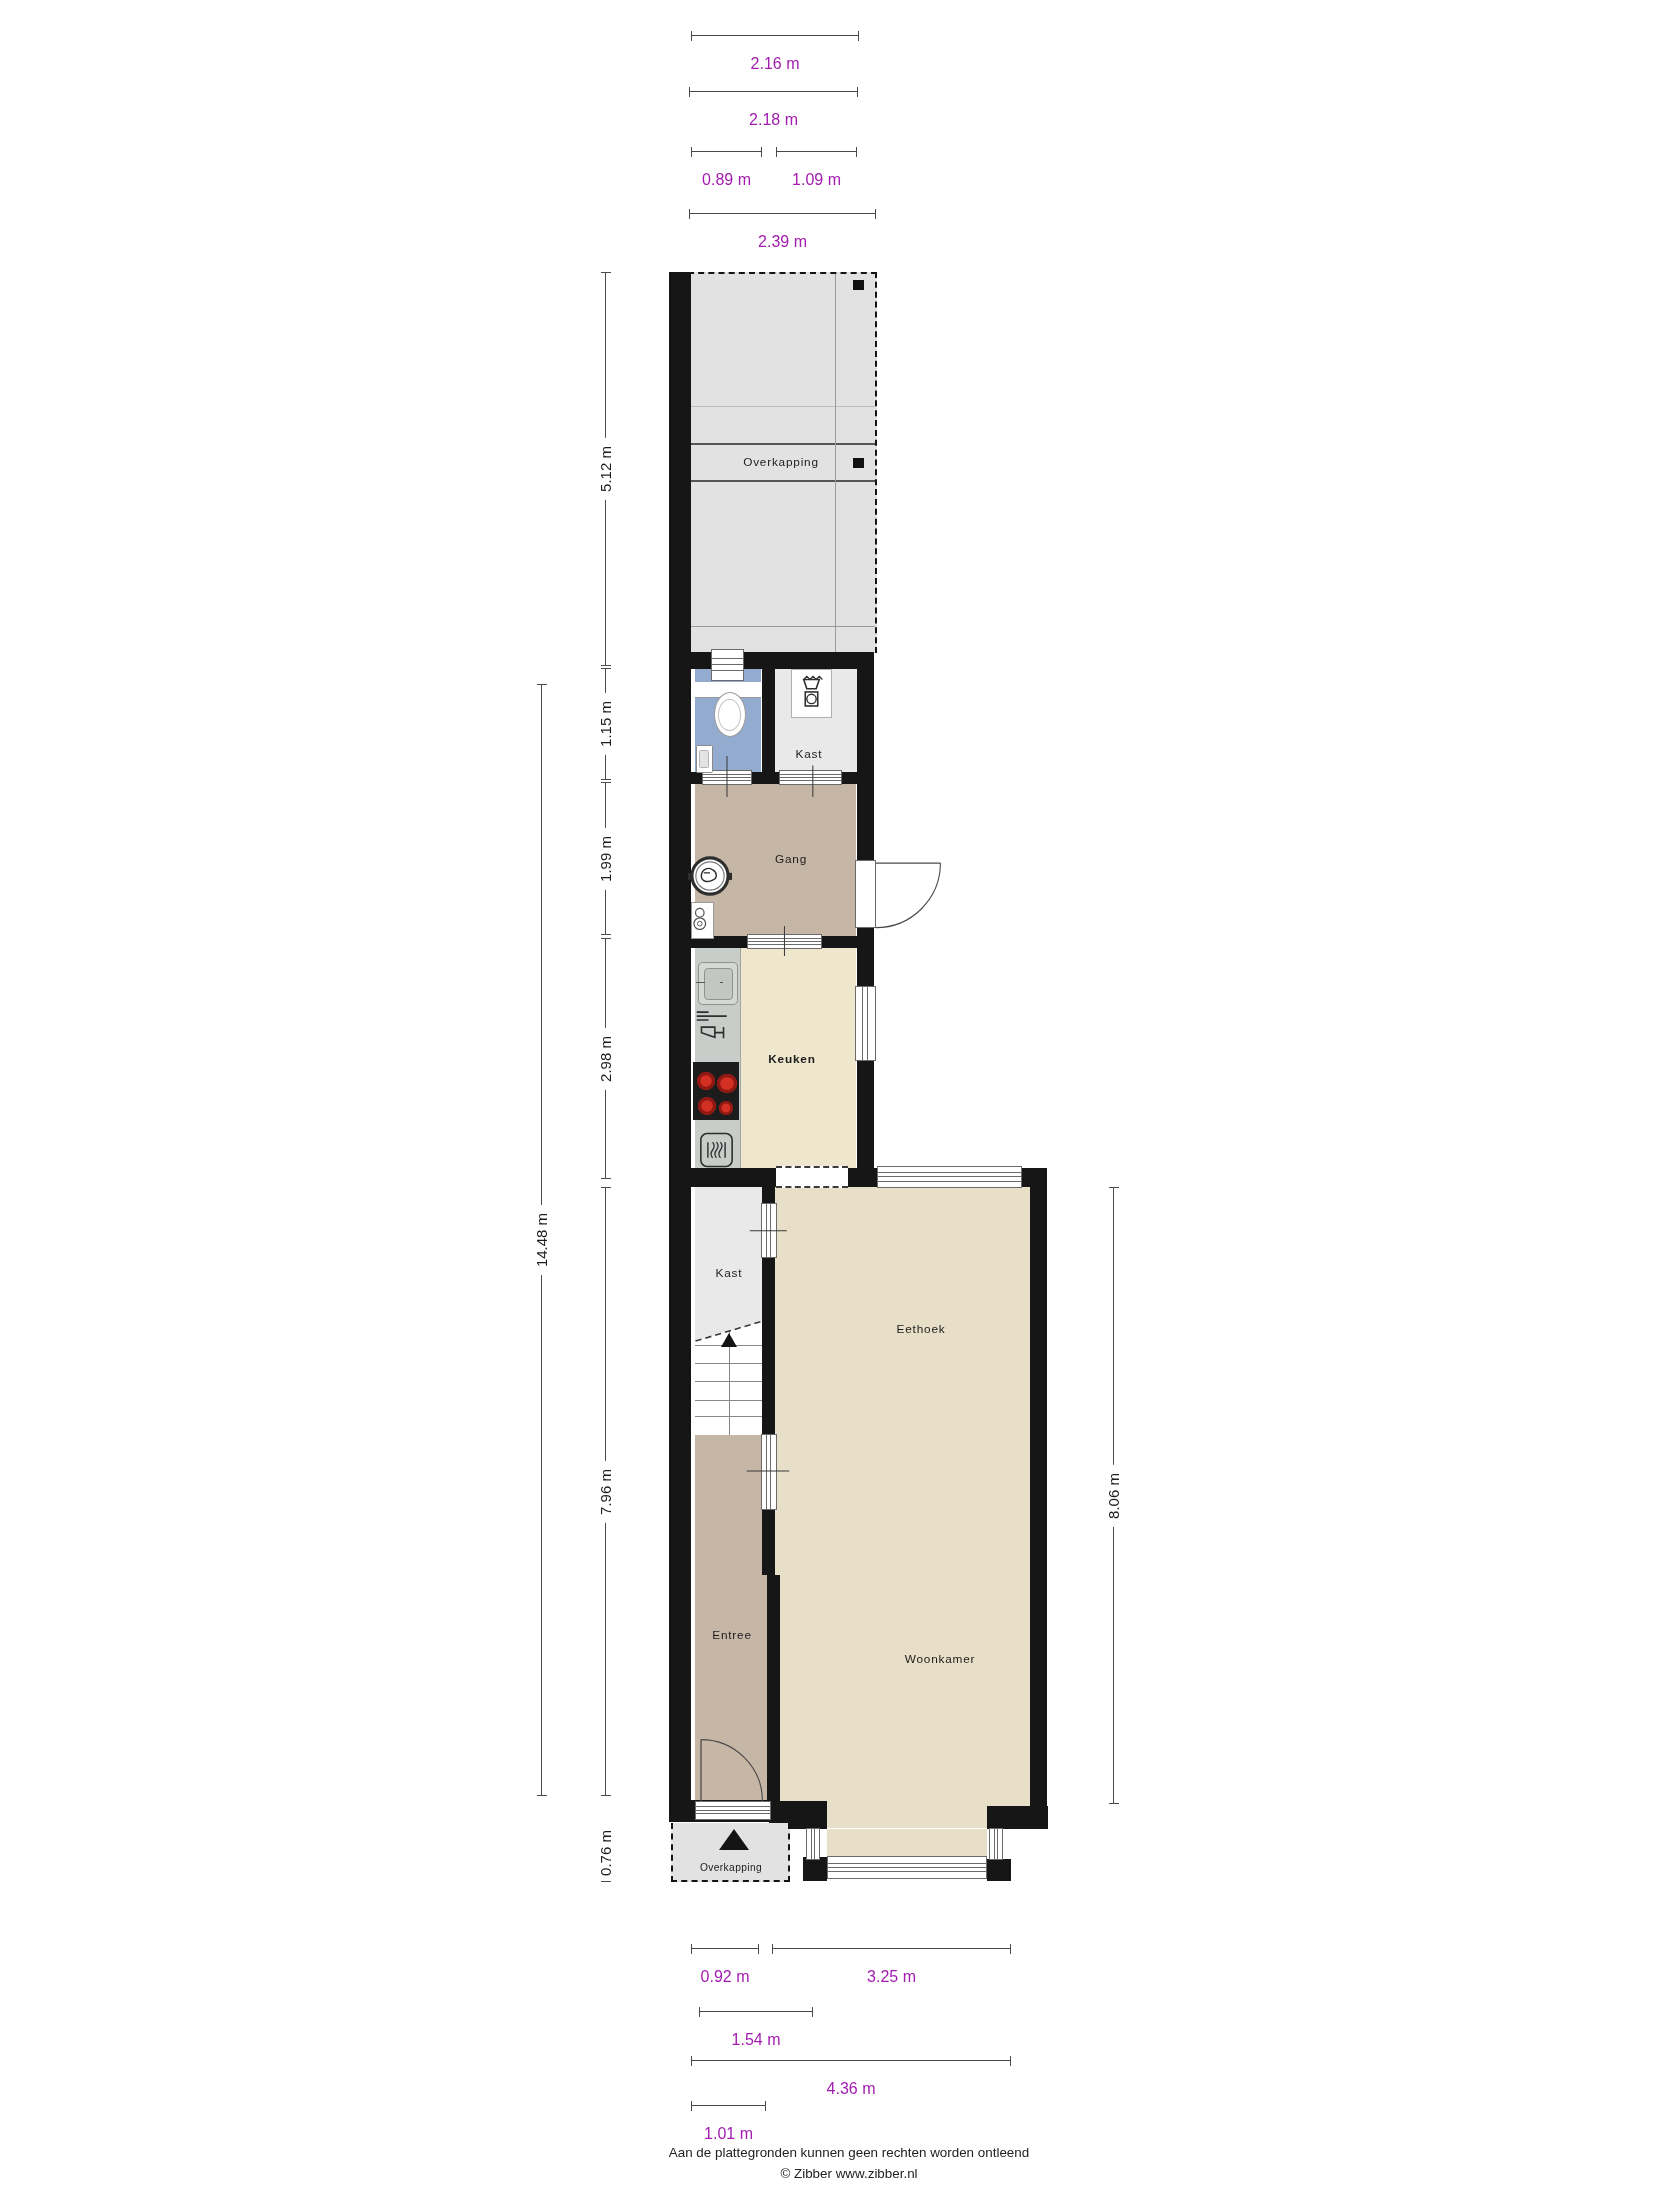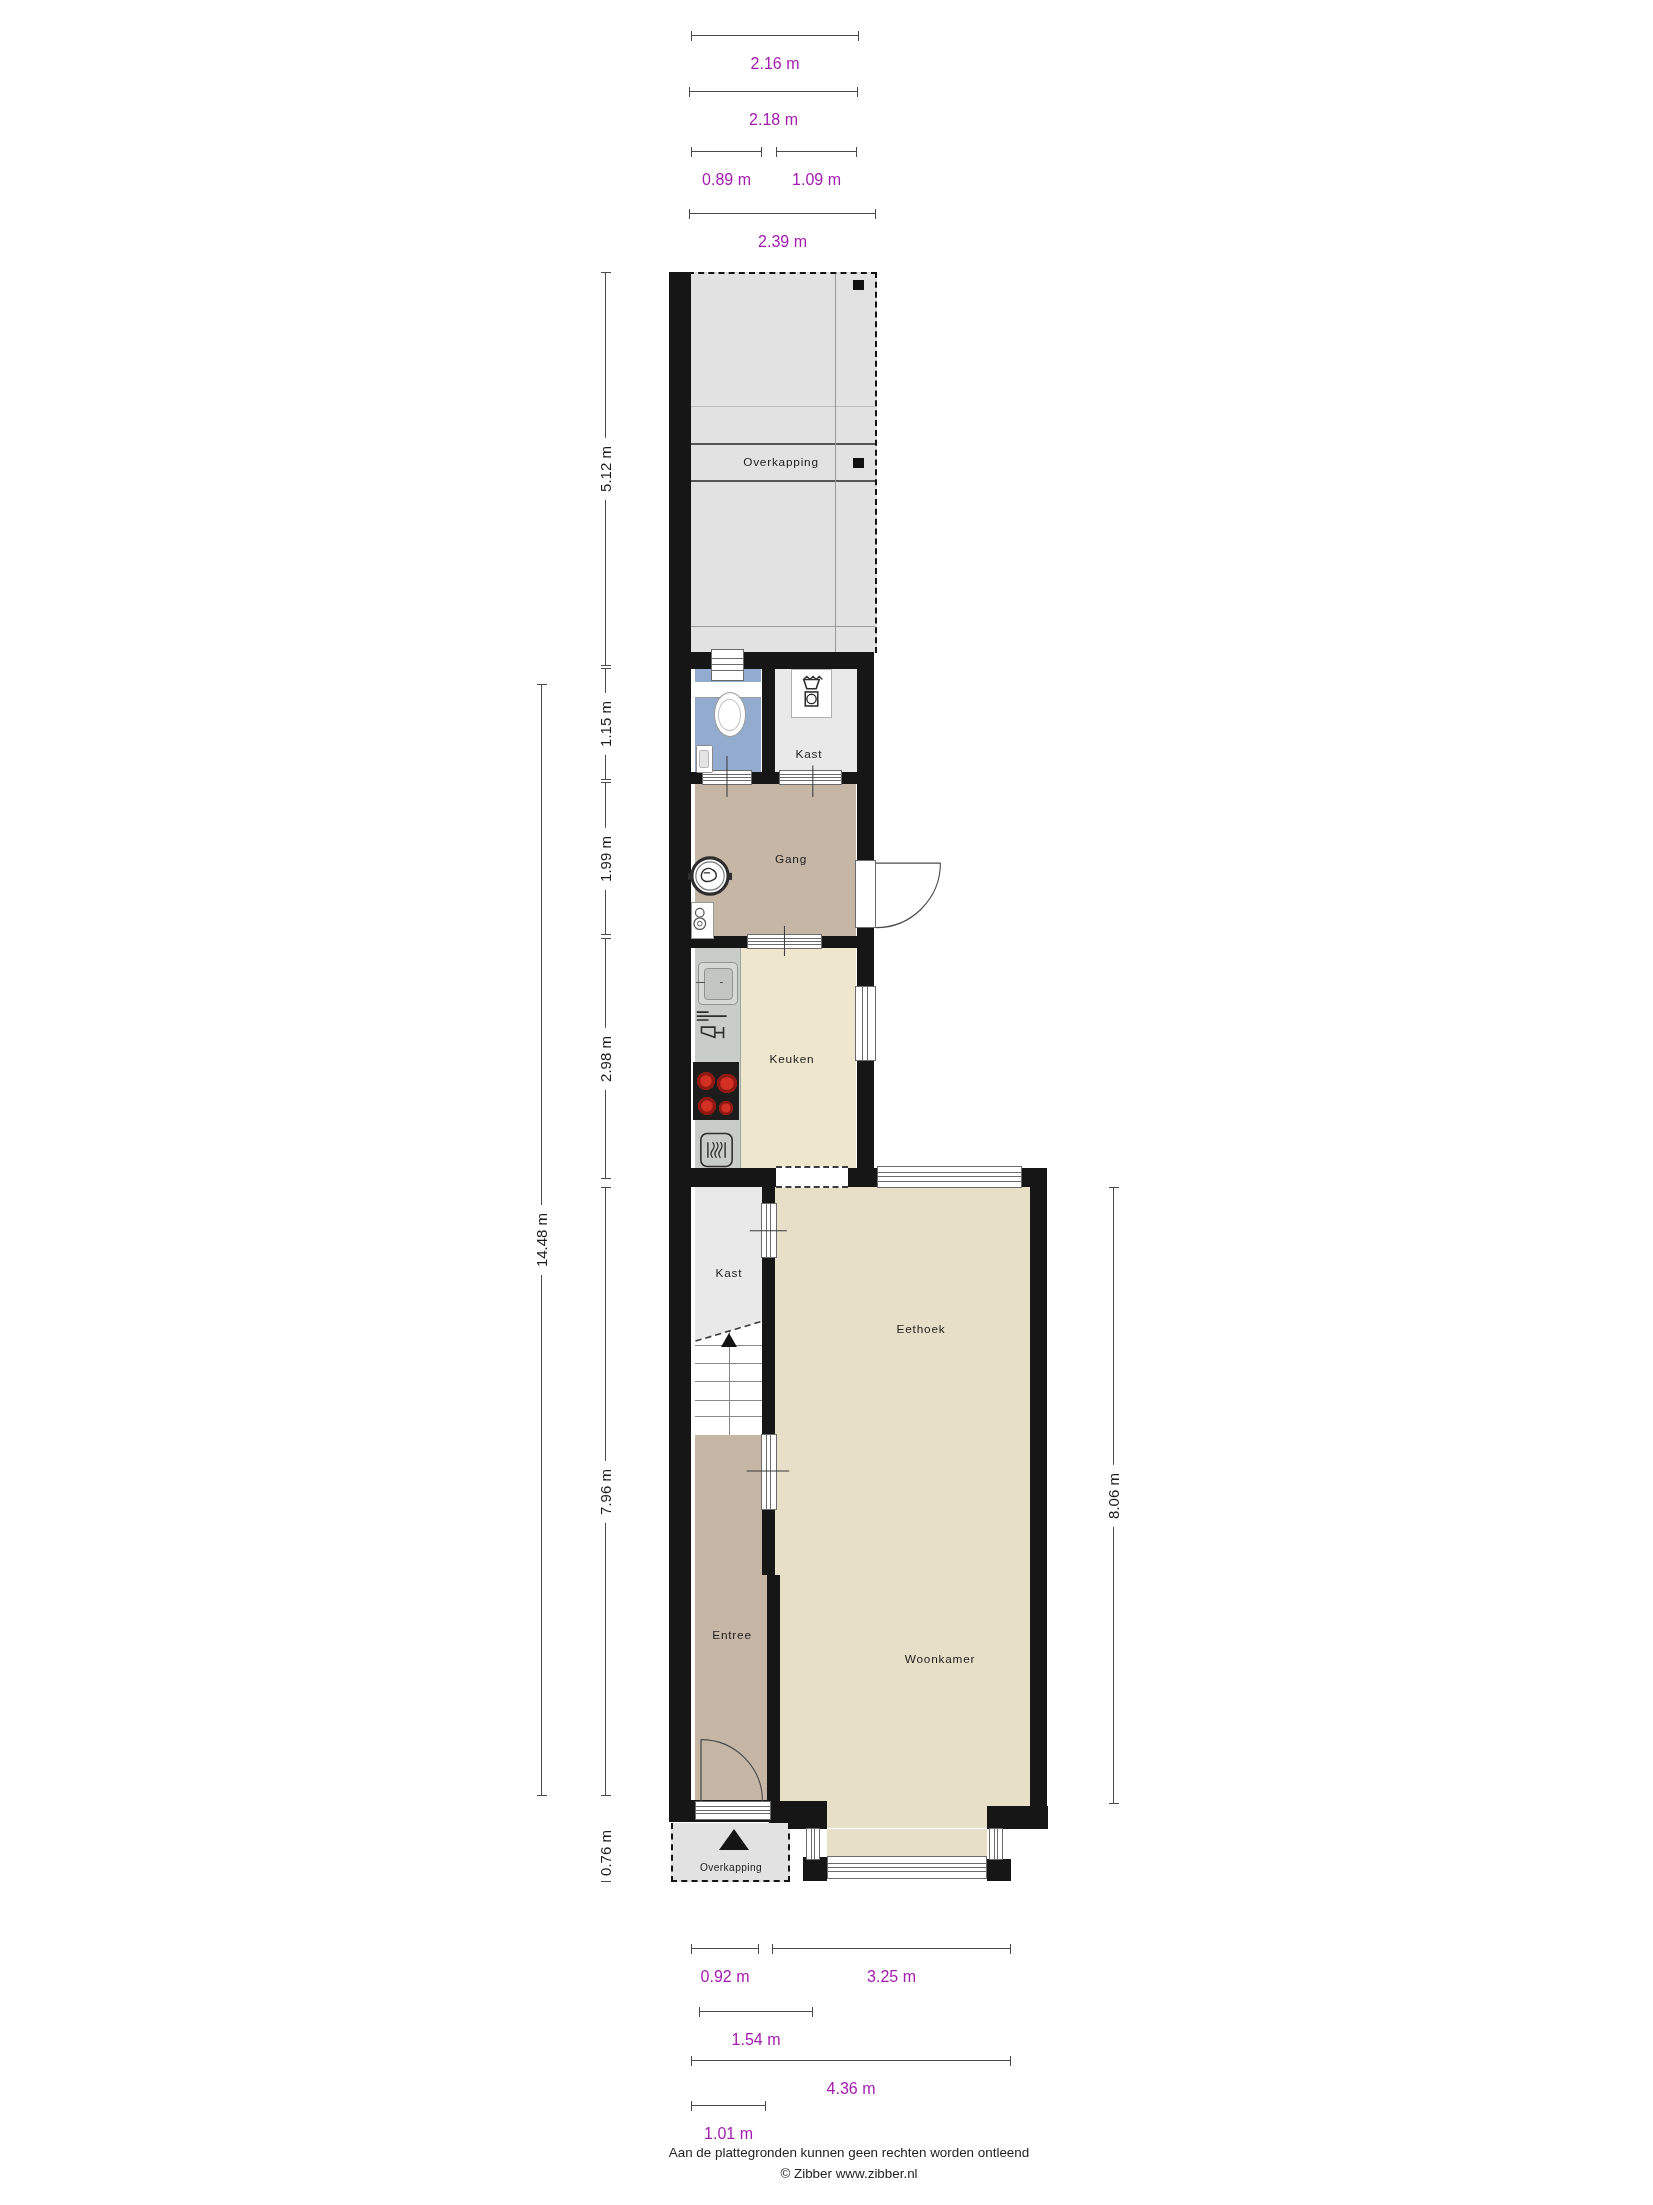--- a/index.html
+++ b/index.html
@@ -176,21 +176,21 @@
     <path d="M11 13 V33" stroke="#2e2e2e" stroke-width="1.8" fill="none"></path>
     <path d="M33 13 V33" stroke="#2e2e2e" stroke-width="1.8" fill="none"></path>
     <path d="M17 13 q4 5 0 10 q-4 5 0 10 M22 13 q4 5 0 10 q-4 5 0 10 M27 13 q4 5 0 10 q-4 5 0 10" stroke="#2e2e2e" stroke-width="1.6" fill="none"></path>
   </svg>
 
   <div class="abs" style="left:721px;top:1333px;width:0;height:0;border-left:8.7px solid transparent;border-right:8.7px solid transparent;border-bottom:14px solid #141414;"></div>
 
   <div class="room-label" style="left:781px;top:462px;">Overkapping</div>
   <div class="room-label" style="left:809px;top:754px;">Kast</div>
   <div class="room-label" style="left:774px;top:859px;margin-left:17px;">Gang</div>
-  <div class="room-label" style="left:792px;top:1059px;">Keuken</div>
+  <div class="room-label" style="left:792px;top:1059px;font-weight:bold;">Keuken</div>
   <div class="room-label" style="left:729px;top:1273px;">Kast</div>
   <div class="room-label" style="left:921px;top:1329px;">Eethoek</div>
   <div class="room-label" style="left:732px;top:1635px;">Entree</div>
   <div class="room-label" style="left:928px;top:1659px;margin-left:12px;">Woonkamer</div>
   <div class="room-label" style="left:731px;top:1867px;font-size:10.2px;letter-spacing:0.4px;">Overkapping</div>
 
   <div class="dim-h" style="left:691px;top:35px;width:168px;">
     <span class="dim-label">2.16 m</span>
     </div>
   <div class="dim-h" style="left:689px;top:91px;width:169px;">

